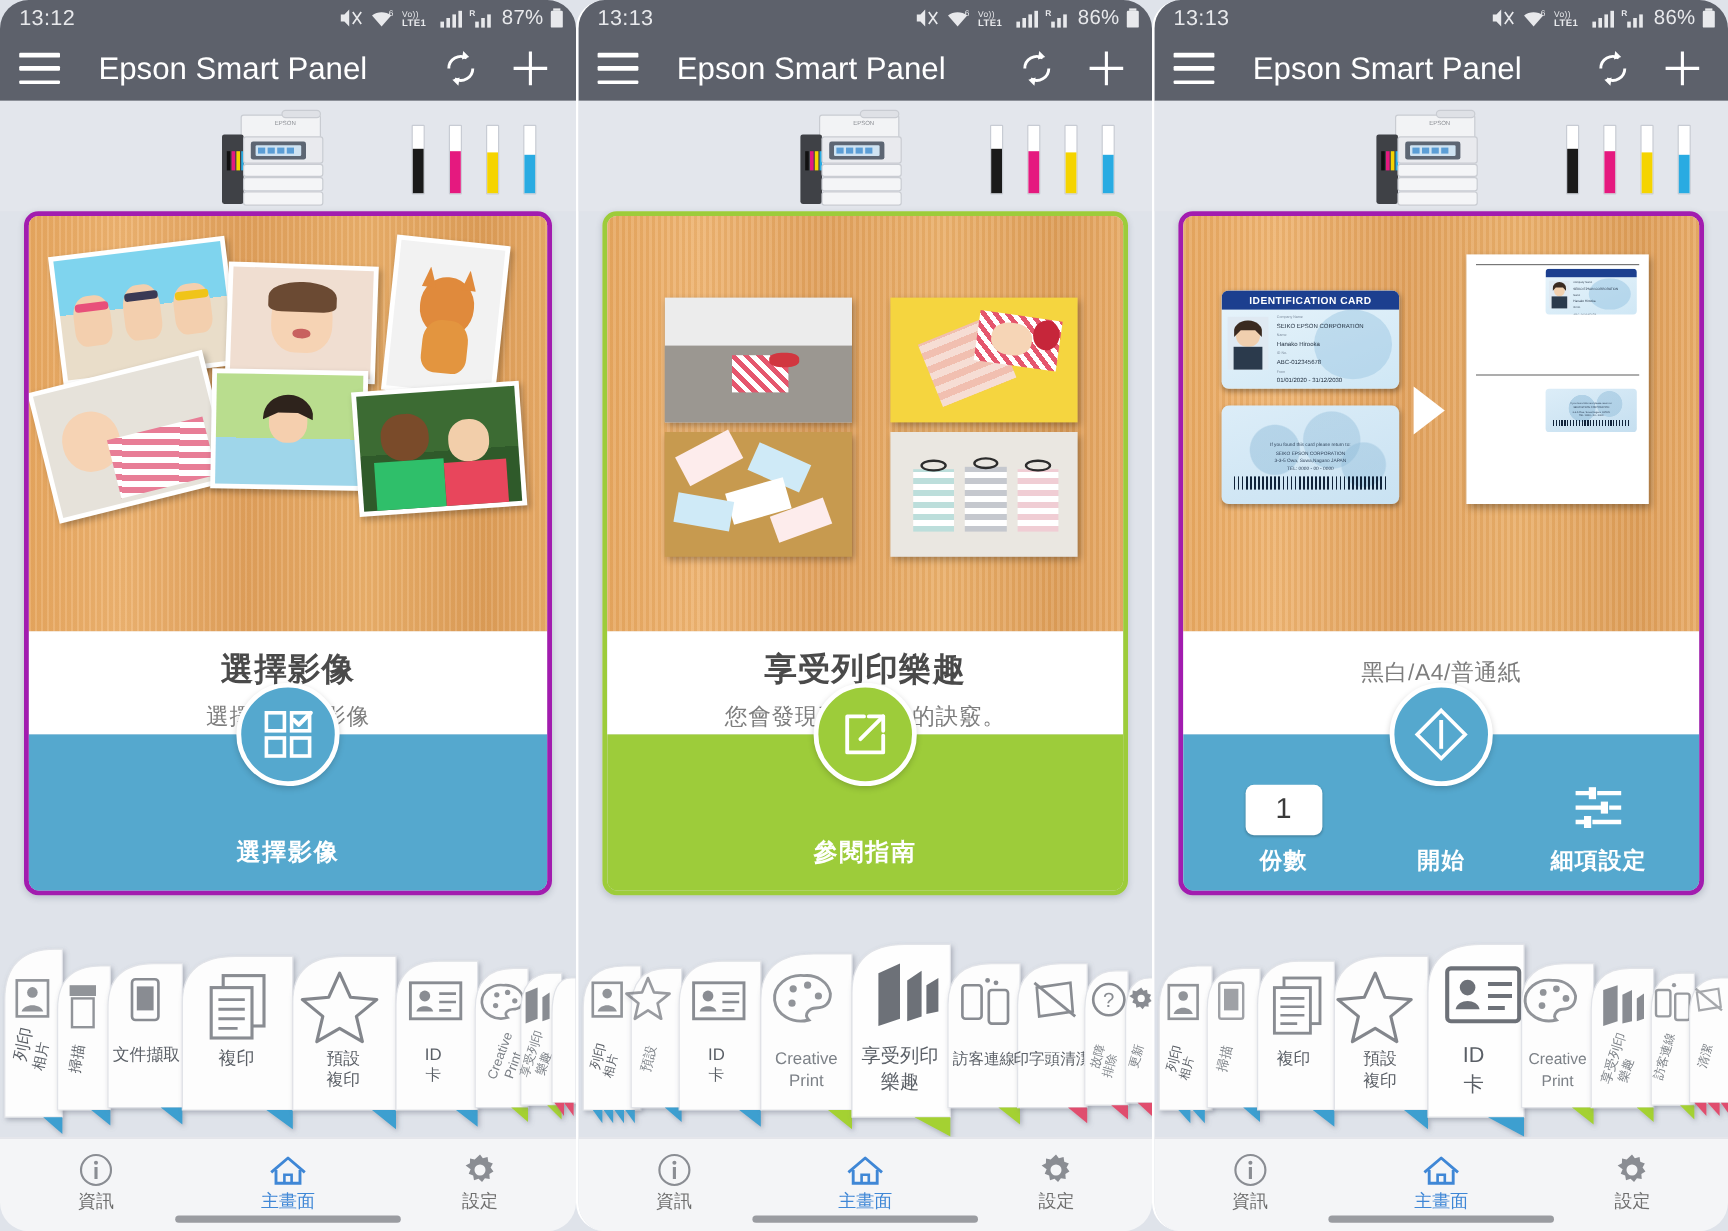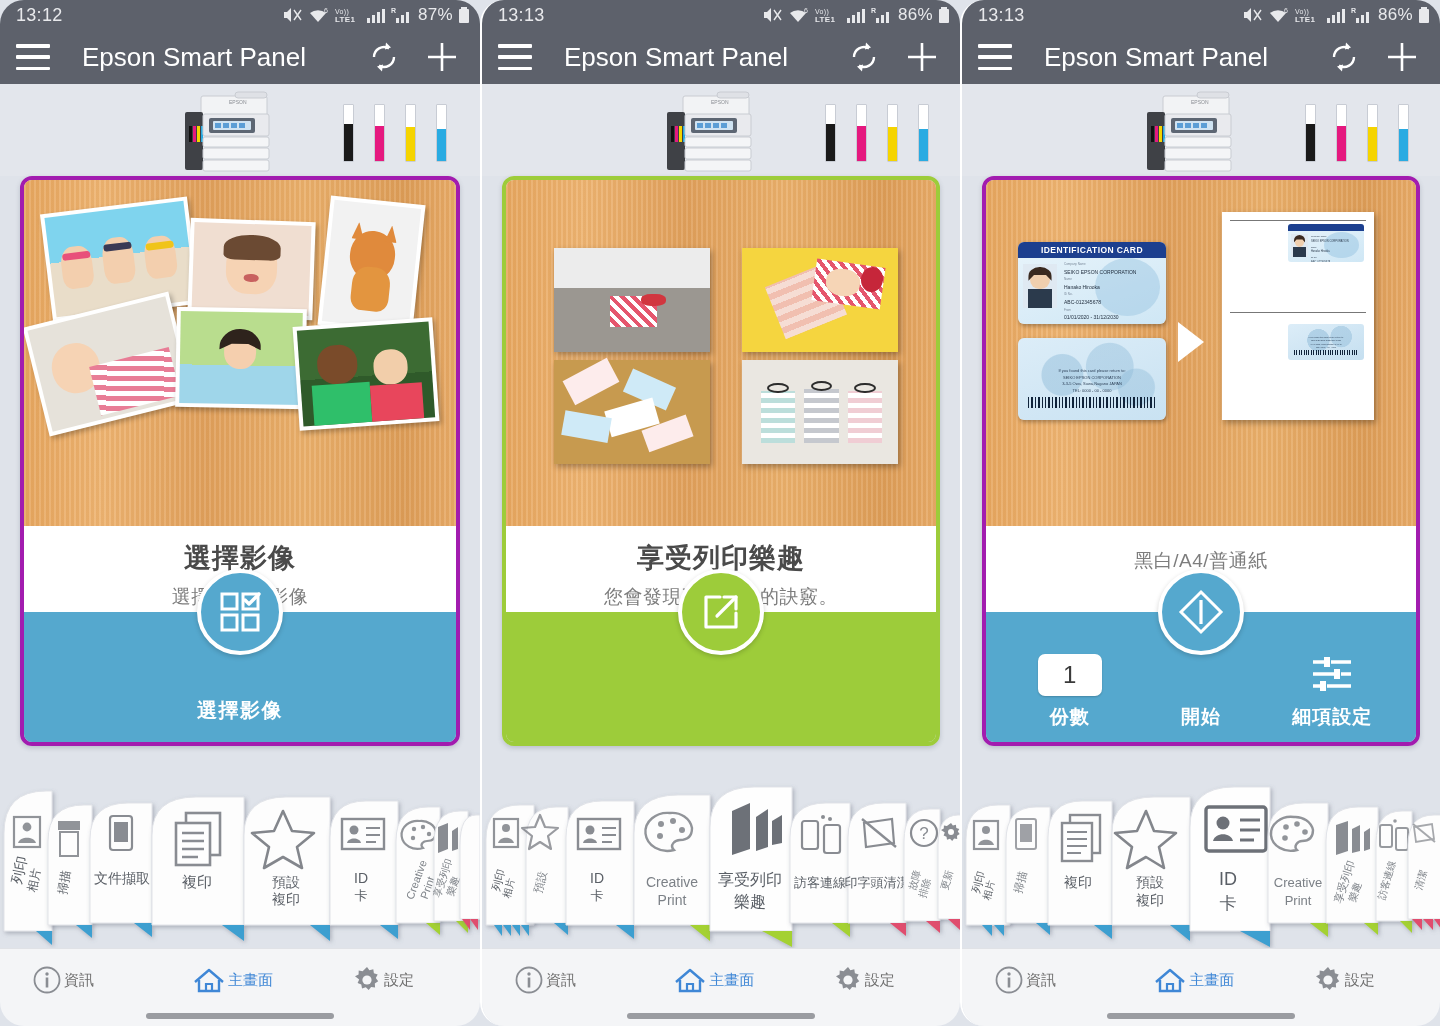--- a/index.html
+++ b/index.html
@@ -96,21 +96,21 @@
   
   .carousel { position:absolute; bottom:78px; left:0; right:0; height:165px; }
   .carousel svg { display:block; }
 
   
   .bottomnav {
     position:absolute; bottom:0; left:0; right:0; height:78px; background:#f4f5f7;
     border-top:1px solid #e0e2e6;
   }
   .navrow { display:flex; height:62px; }
-  .navitem { flex:1; display:flex; align-items:center; justify-content:flex-start; cursor:pointer; gap:2px;padding-left:32px;}
+  .navitem { flex:1; display:flex; flex-direction:column; align-items:center; justify-content:flex-end; cursor:pointer; gap:2px;}
   .navitem span { font-size:15px; color:#6e6e6e; }
   .navitem.active span { color:#3f87d6; }
   .gesture { width:188px; height:6px; background:#9a9ca1; border-radius:3px; margin:2px auto 0; }
 
   
   .ph { position:absolute; background:#fff; box-shadow:2px 3px 5px rgba(0,0,0,.28); }
   .gimg { position:absolute; box-shadow:2px 3px 6px rgba(0,0,0,.3); }
   .idimg { position:absolute; border-radius:6px; overflow:hidden; box-shadow:1px 2px 4px rgba(0,0,0,.3); }
 </style>
 </head>
@@ -540,20 +540,21 @@
           <div class="card-sub">您會發現更多有趣的訣竅。</div>
         </div>
         <div class="card-foot">
           <div class="fab">
             <svg width="46" height="46" viewBox="0 0 46 46">
               <path d="M22 8 H8 V38 H38 V24" fill="none" stroke="#fff" stroke-width="3.2" stroke-linecap="round" stroke-linejoin="round"></path>
               <path d="M19 27 L38 8" fill="none" stroke="#fff" stroke-width="3.2" stroke-linecap="round"></path>
               <path d="M26 8 H38 V20" fill="none" stroke="#fff" stroke-width="3.2" stroke-linecap="round" stroke-linejoin="round"></path>
             </svg>
           </div>
+          <div class="fab-label">參閱指南</div>
         </div>
         <div class="pointer green"></div>
       </div>
     </div>
 
     <div class="carousel">
       <svg width="480" height="165" viewBox="0 0 480 165">
         <defs>
           <filter id="sh2" x="-20%" y="-20%" width="150%" height="150%">
             <feDropShadow dx="1.5" dy="2" stdDeviation="2" flood-color="#6a7180" flood-opacity=".45"></feDropShadow>

